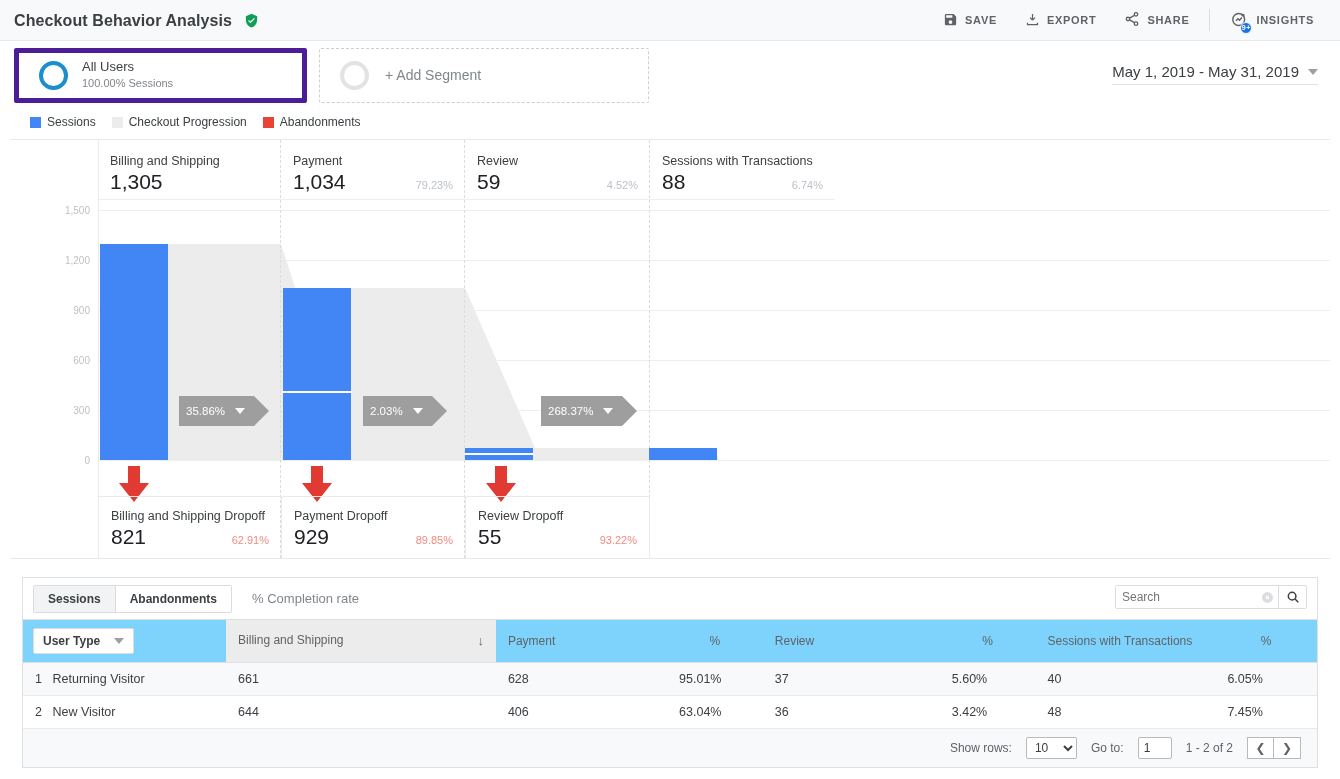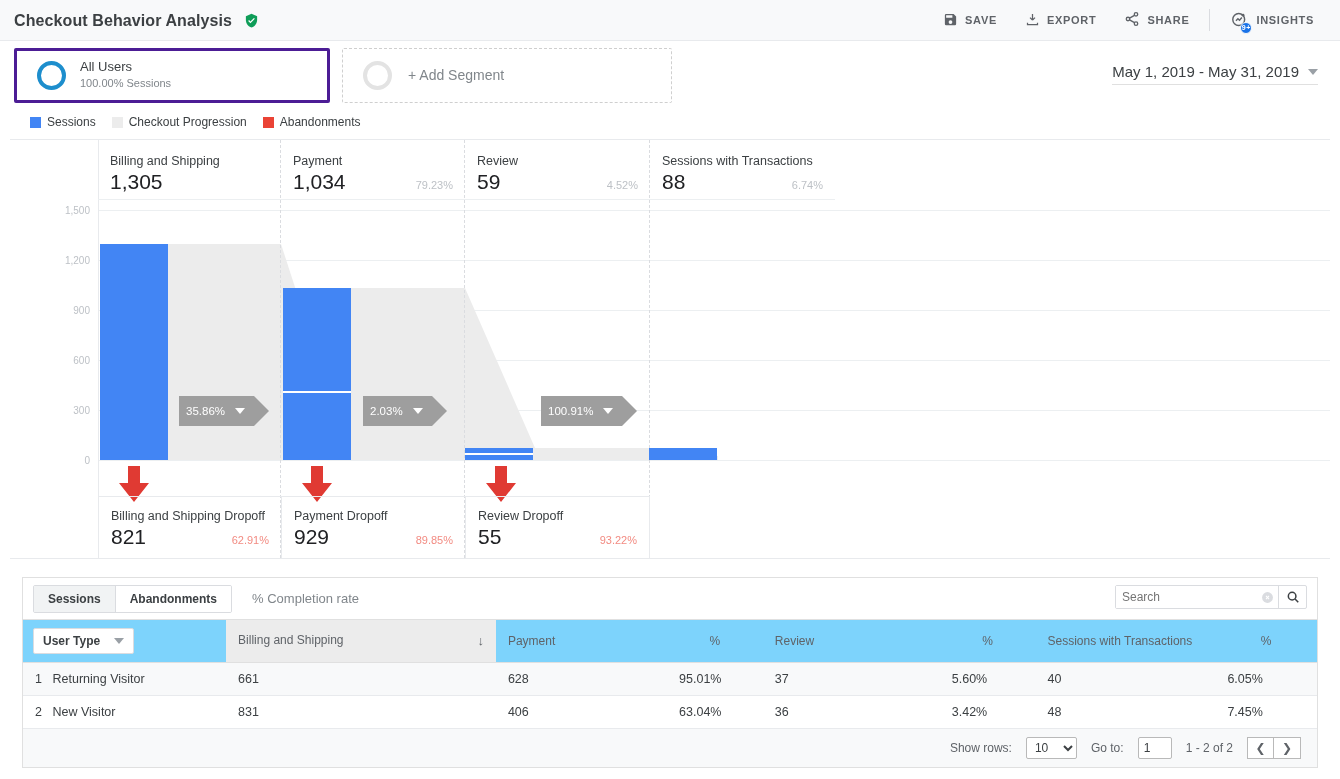--- a/index.html
+++ b/index.html
@@ -45,22 +45,22 @@
     border: 1.5px solid #f8f9fa;
   }
 
   
   .segment-bar {
     height: 68px; display: flex; align-items: center;
     padding: 0 14px; position: relative;
     background: #fff;
   }
   .segment-card {
-    width: 316px; height: 55px;
-    border: 3px solid #4c1d95; border-radius: 2px;
+    width: 293px; height: 55px;
+    border: 5px solid #4c1d95; border-radius: 2px;
     display: flex; align-items: center; padding-left: 20px;
     background: #fff; cursor: pointer;
   }
   .segment-card.add {
     border: 1px dashed #cfcfcf; margin-left: 12px; width: 330px;
   }
   .seg-ring {
     width: 29px; height: 29px; border-radius: 50%;
     border: 4px solid #1d8ecd; flex: 0 0 auto;
   }
@@ -414,21 +414,21 @@
     <div class="conn" style="left:265px;top:256px">
       <div class="conn-body">
         <span>2.03%</span>
         <span class="conn-caret"></span>
       </div>
       <div class="conn-arrow"></div>
     </div>
 
     <div class="conn" style="left:443px;top:256px">
       <div class="conn-body">
-        <span>100.91%</span>
+        <span>268.37%</span>
         <span class="conn-caret"></span>
       </div>
       <div class="conn-arrow"></div>
     </div>
 
     <svg class="dropoff-arrow" style="left:19px;top:326px" height="38" viewBox="0 0 34 38">
       <path d="M11 0h12v17h9L17 36 2 17h9z" fill="#e03a33"></path>
     </svg>
     <svg class="dropoff-arrow" style="left:202px;top:326px" height="38" viewBox="0 0 34 38">
       <path d="M11 0h12v17h9L17 36 2 17h9z" fill="#e03a33"></path>
@@ -525,21 +525,21 @@
         <td>37</td>
         <td class="num">5.60%</td>
         <td>40</td>
         <td class="num">6.05%</td>
       </tr>
       <tr>
         <td>
           <span class="row-idx">2</span>
           <span>New Visitor</span>
         </td>
-        <td>831</td>
+        <td>644</td>
         <td>406</td>
         <td class="num">63.04%</td>
         <td>36</td>
         <td class="num">3.42%</td>
         <td>48</td>
         <td class="num">7.45%</td>
       </tr>
     </tbody>
   </table>
 

